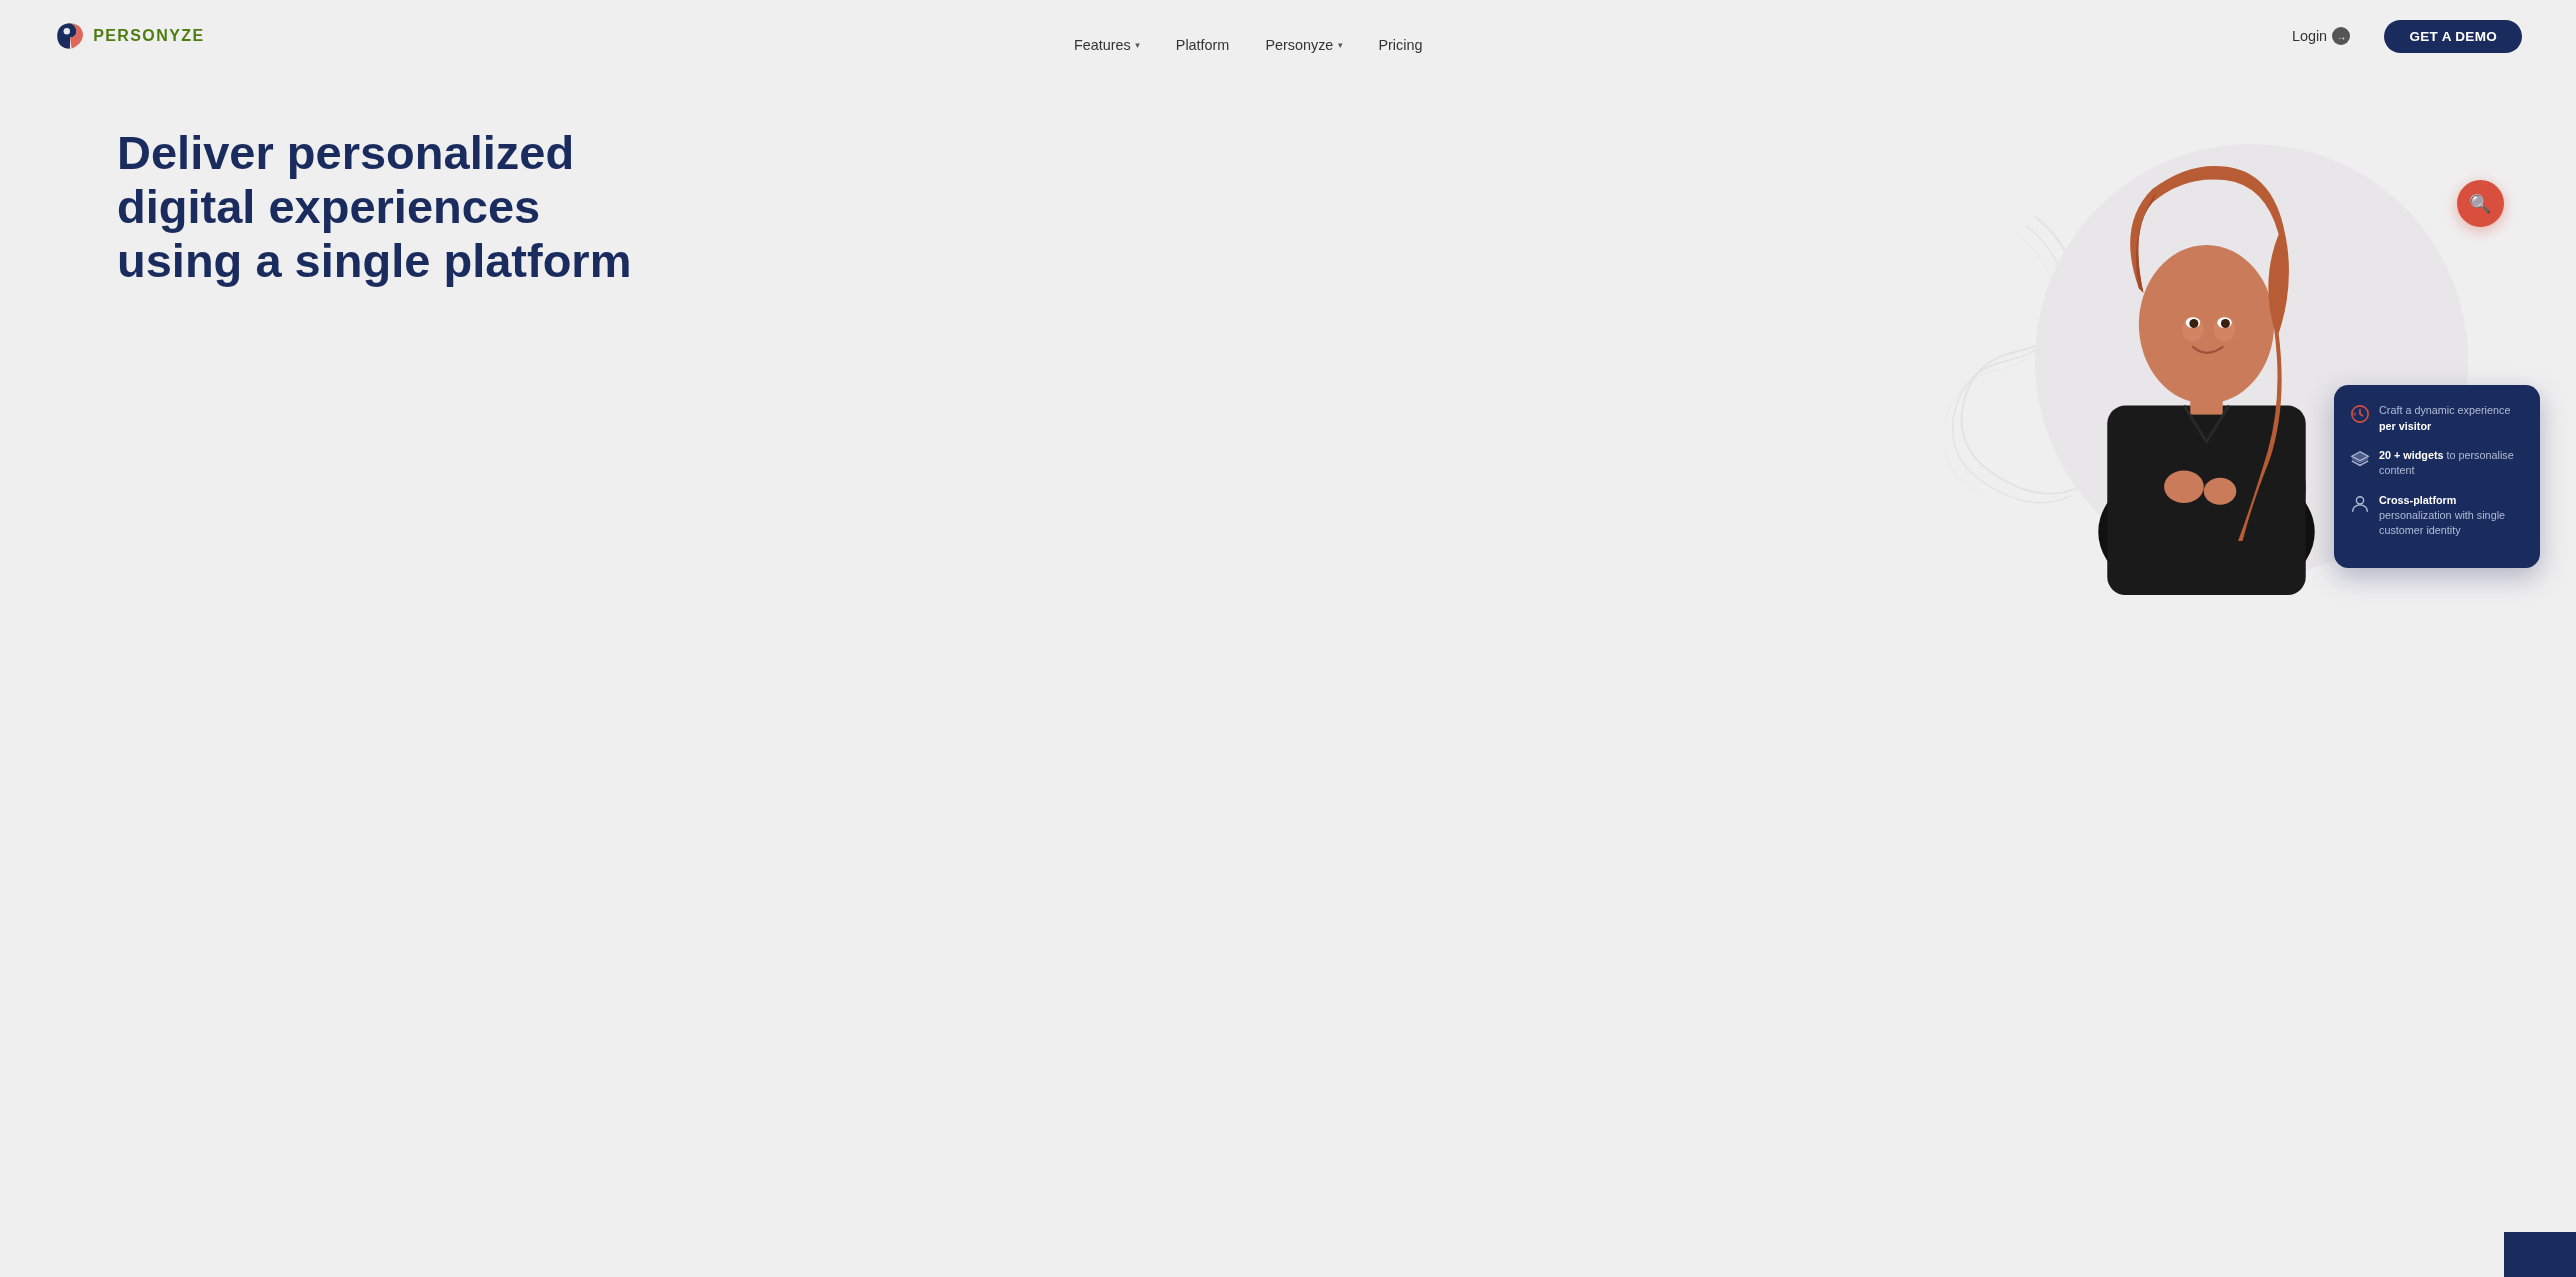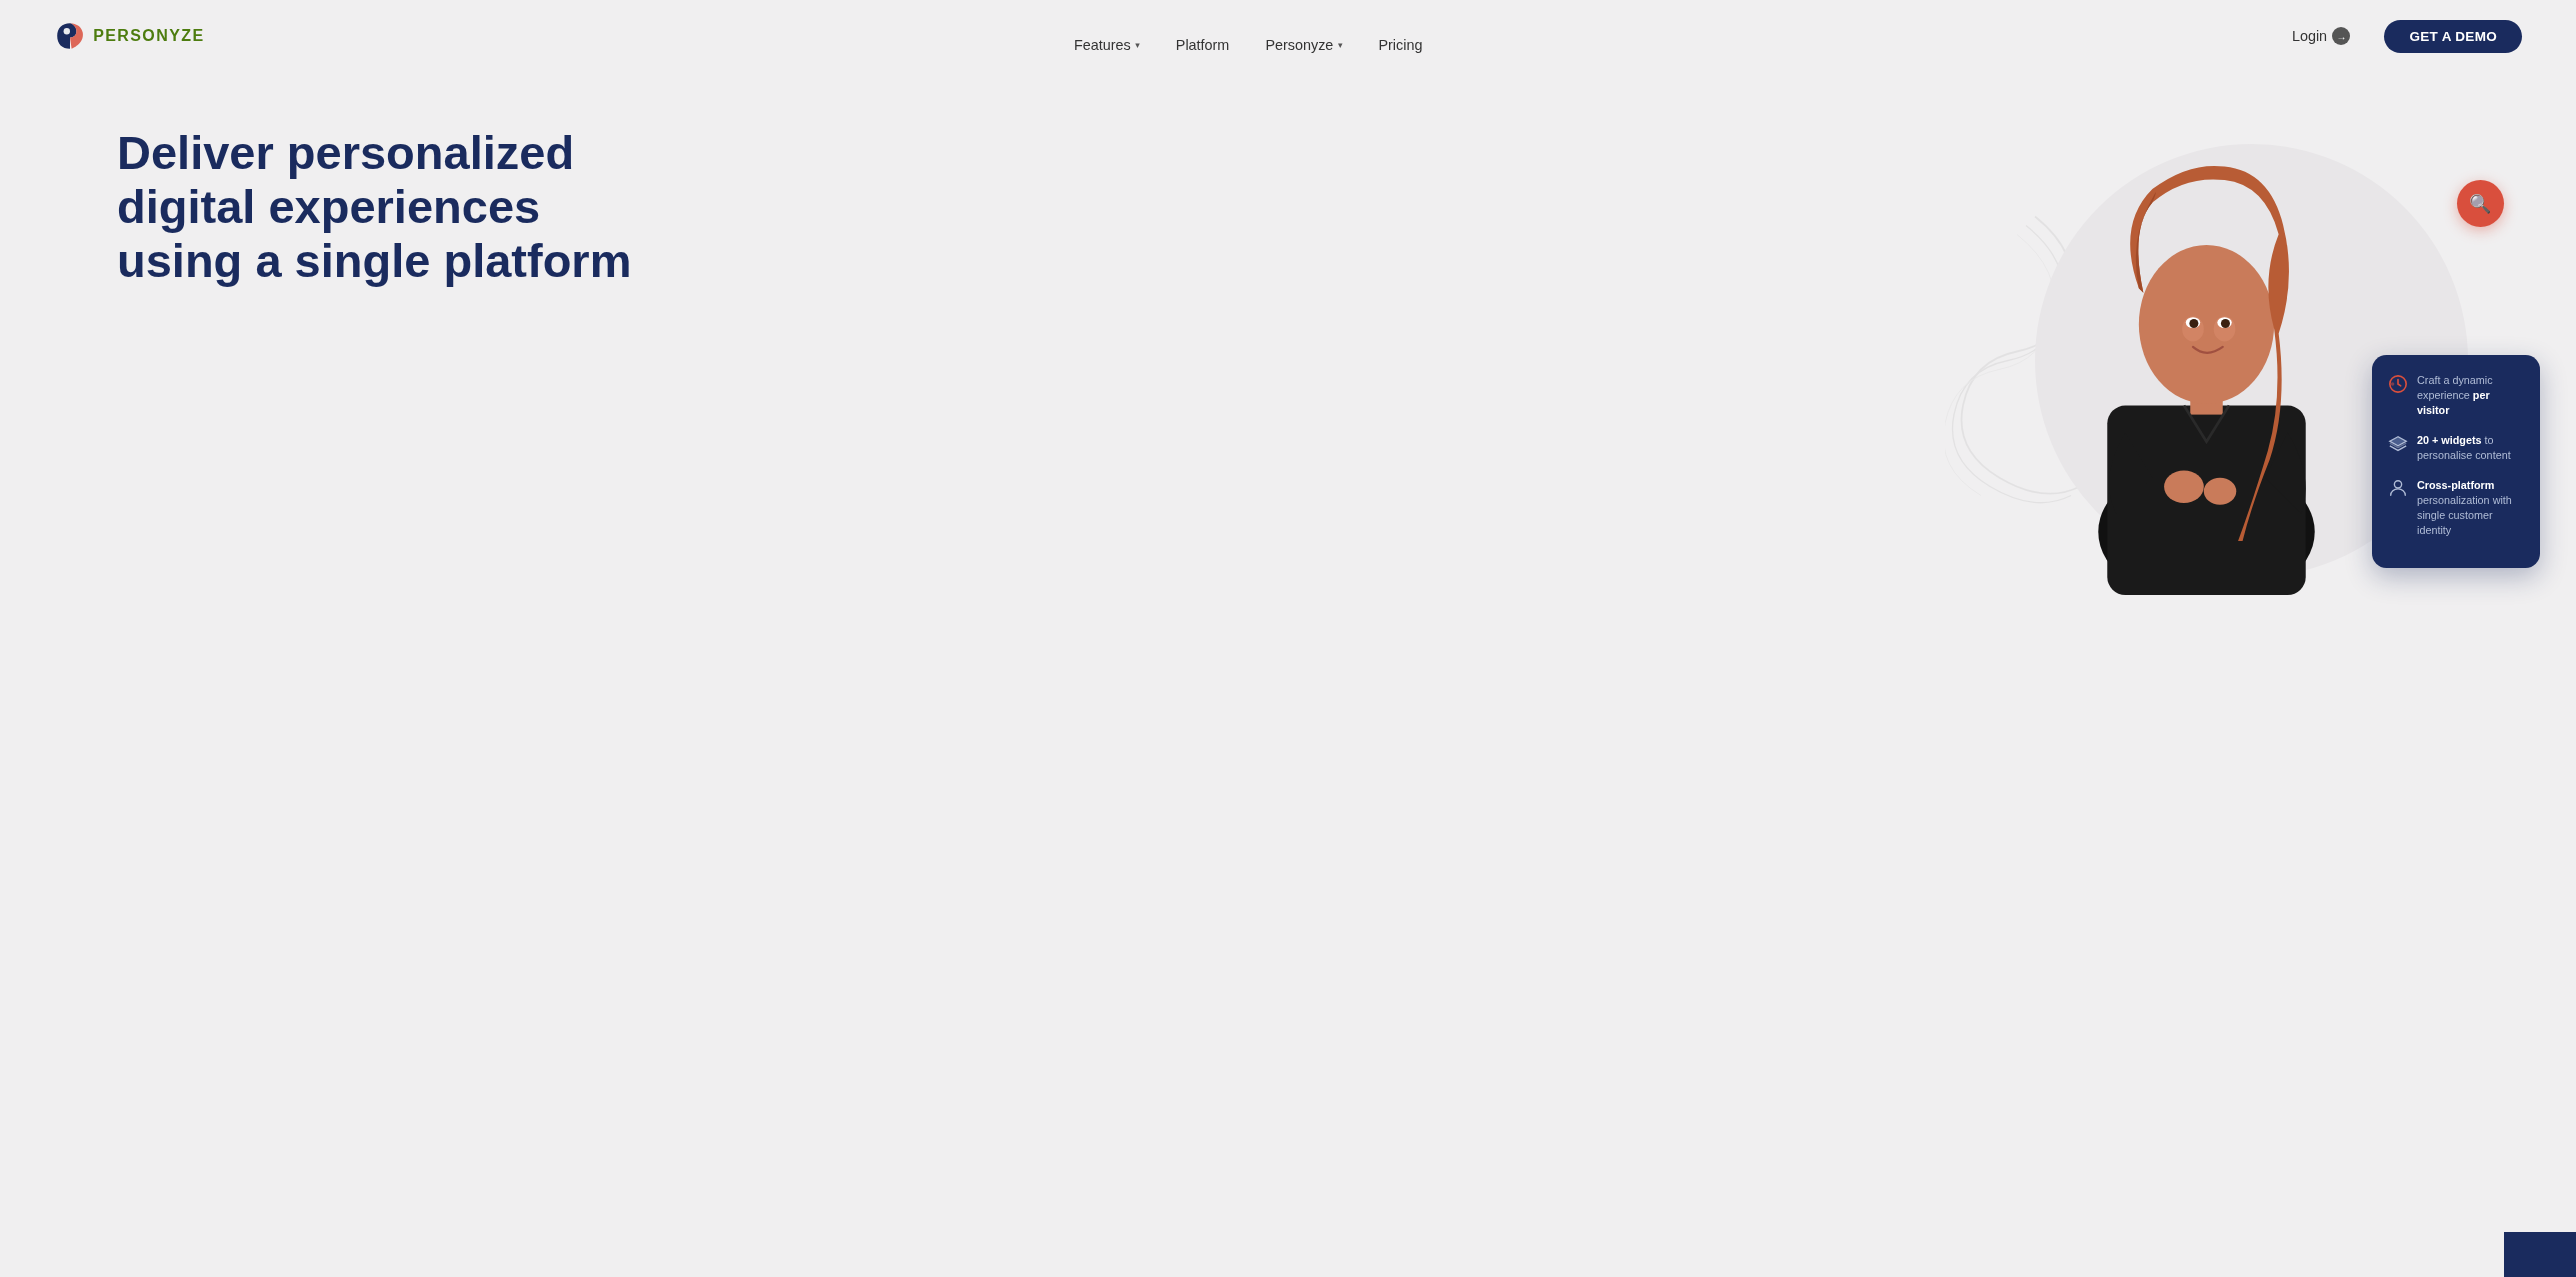--- a/index.html
+++ b/index.html
@@ -184,21 +184,21 @@
     .search-bubble-icon {
       color: white;
       font-size: 18px;
     }
 
     
     .info-card {
       position: absolute;
       bottom: 27px;
       right: -18px;
-      width: 168px;
+      width: 206px;
       background: #1a2b5e;
       border-radius: 14.4px;
       padding: 18px 16px;
       z-index: 8;
       box-shadow: 0 9px 27px rgba(26,43,94,0.3);
     }
     .info-card-item {
       display: flex;
       align-items: flex-start;
       gap: 9px;

